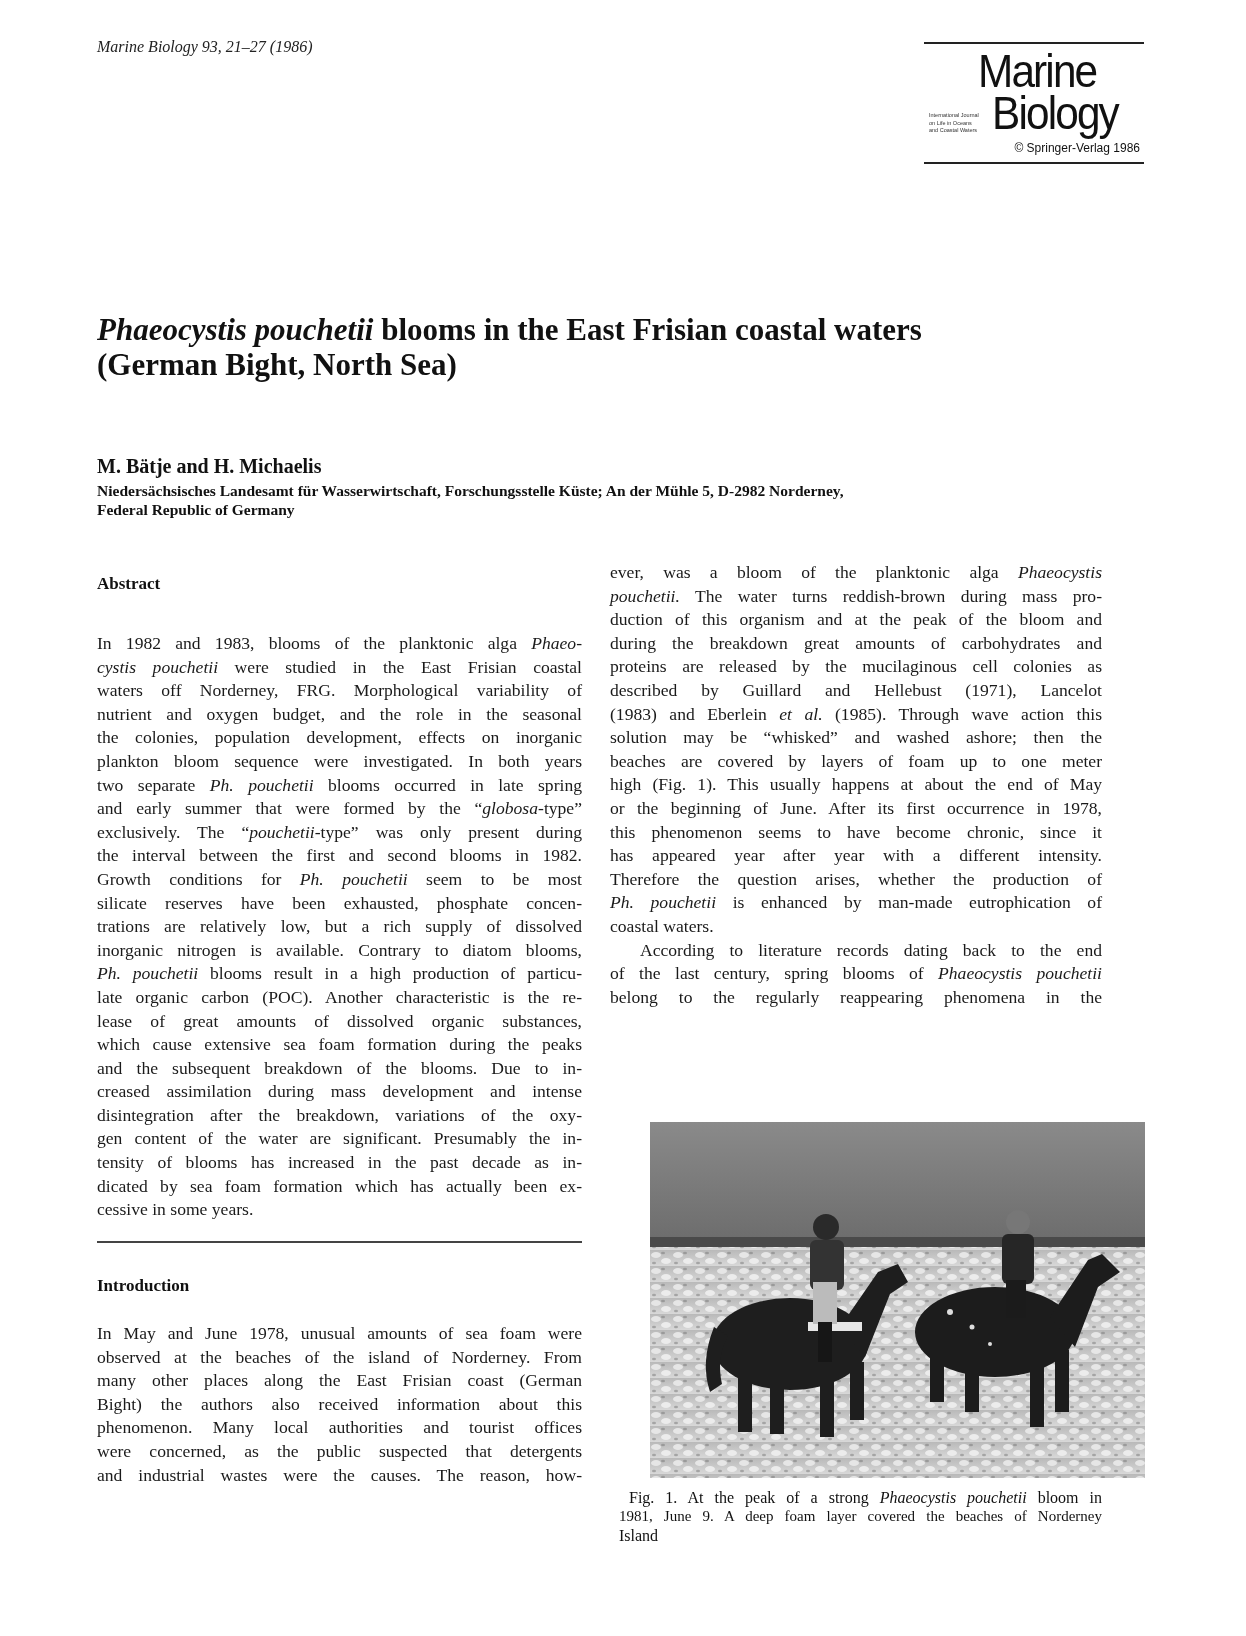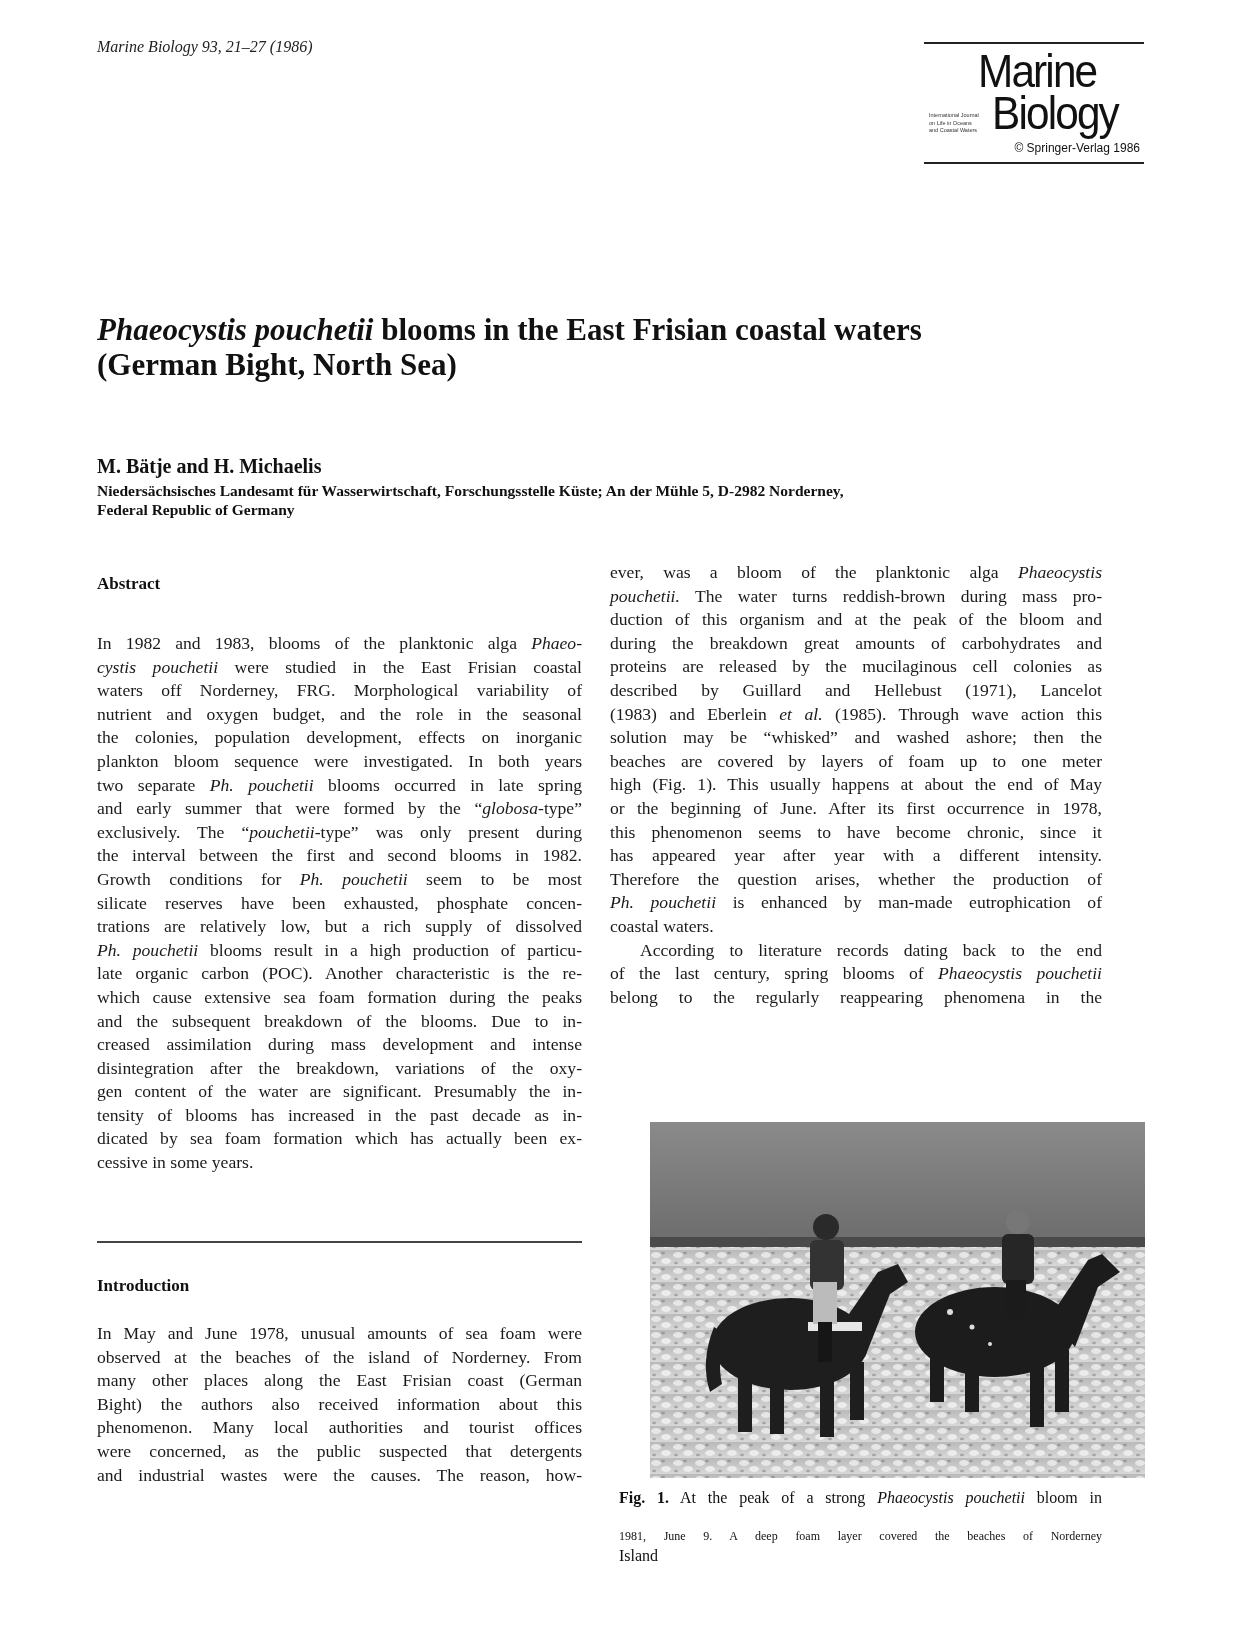--- a/index.html
+++ b/index.html
@@ -26,21 +26,21 @@
   .heading { font-size: 17px; font-weight: bold; color: #111; }
   .col-line { font-size: 17.6px; white-space: nowrap; text-align: justify; text-align-last: justify; height: 23.6px; line-height: 23.6px; overflow: visible; }
   .col-line.last { text-align-last: left; }
   .col-line i { font-style: italic; }
   .left-col { left: 97px; width: 485px; }
   .right-col { left: 610px; width: 492px; }
   .indent { text-indent: 30px; }
   .divider { left: 97px; top: 1241px; width: 485px; height: 1.5px; background: #444; }
   .photo { left: 650px; top: 1122px; width: 495px; height: 356px; overflow: hidden; background: #8e8e8e; }
   .caption { left: 619px; top: 1488px; width: 483px; font-size: 16px; line-height: 19px; color: #111; }
-  .caption b { font-weight: bold; }
+  .caption b { font-weight: normal; margin-left: 10px; }
   .caption i { font-style: italic; }
 </style>
 </head>
 <body>
 
 <div class="abs running-head">Marine Biology 93, 21–27 (1986)</div>
 
 <div class="abs logo">
   <div class="rule-top"></div>
   <div class="word1">Marine</div>
@@ -75,22 +75,24 @@
     <div class="col-line">nutrient and oxygen budget, and the role in the seasonal</div>
     <div class="col-line">the colonies, population development, effects on inorganic</div>
     <div class="col-line">plankton bloom sequence were investigated. In both years</div>
     <div class="col-line">two separate <i>Ph. pouchetii</i> blooms occurred in late spring</div>
     <div class="col-line">and early summer that were formed by the “<i>globosa</i>-type”</div>
     <div class="col-line">exclusively. The “<i>pouchetii</i>-type” was only present during</div>
     <div class="col-line">the interval between the first and second blooms in 1982.</div>
     <div class="col-line">Growth conditions for <i>Ph. pouchetii</i> seem to be most</div>
     <div class="col-line">silicate reserves have been exhausted, phosphate concen-</div>
     <div class="col-line">trations are relatively low, but a rich supply of dissolved</div>
+    <div class="col-line">inorganic nitrogen is available. Contrary to diatom blooms,</div>
     <div class="col-line"><i>Ph. pouchetii</i> blooms result in a high production of particu-</div>
     <div class="col-line">late organic carbon (POC). Another characteristic is the re-</div>
+    <div class="col-line">lease of great amounts of dissolved organic substances,</div>
     <div class="col-line">which cause extensive sea foam formation during the peaks</div>
     <div class="col-line">and the subsequent breakdown of the blooms. Due to in-</div>
     <div class="col-line">creased assimilation during mass development and intense</div>
     <div class="col-line">disintegration after the breakdown, variations of the oxy-</div>
     <div class="col-line">gen content of the water are significant. Presumably the in-</div>
     <div class="col-line">tensity of blooms has increased in the past decade as in-</div>
     <div class="col-line">dicated by sea foam formation which has actually been ex-</div>
     <div class="col-line last">cessive in some years.</div>
   </div>
 
@@ -186,15 +188,15 @@
     <g>
       <circle cx="368" cy="100" r="12" fill="#777"></circle>
       <rect x="352" y="112" width="32" height="50" rx="6" fill="#262626"></rect>
       <rect x="356" y="158" width="20" height="38" fill="#1b1b1b"></rect>
     </g>
   </svg>
 </div>
 
 <div class="abs caption">
   <div class="col-line" style="font-size:16px; height:19px; line-height:19px;"><b>Fig. 1.</b><span id="cap1"> At the peak of a strong <i>Phaeocystis pouchetii</i> bloom in</span></div>
-  <div class="col-line" style="font-size:12px; height:19px; line-height:19px;margin-top:20px;">1981, June 9. A deep foam layer covered the beaches of Norderney</div>
+  <div class="col-line" style="font-size:15px; height:19px; line-height:19px;">1981, June 9. A deep foam layer covered the beaches of Norderney</div>
   <div style="font-size:16px; line-height:19px;">Island</div>
 </div>
 
 </body></html>

